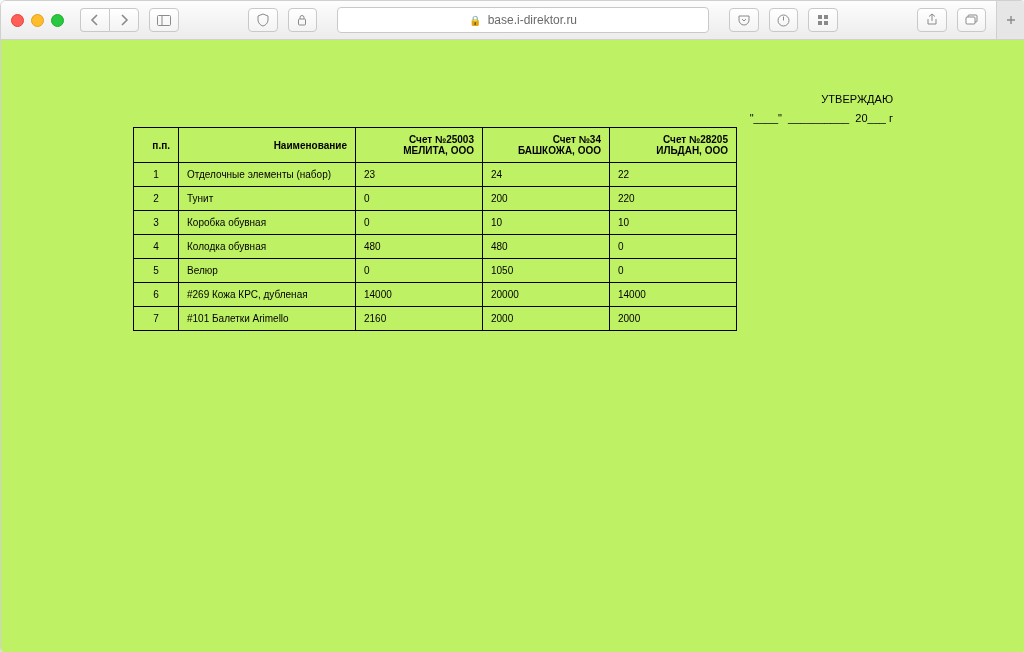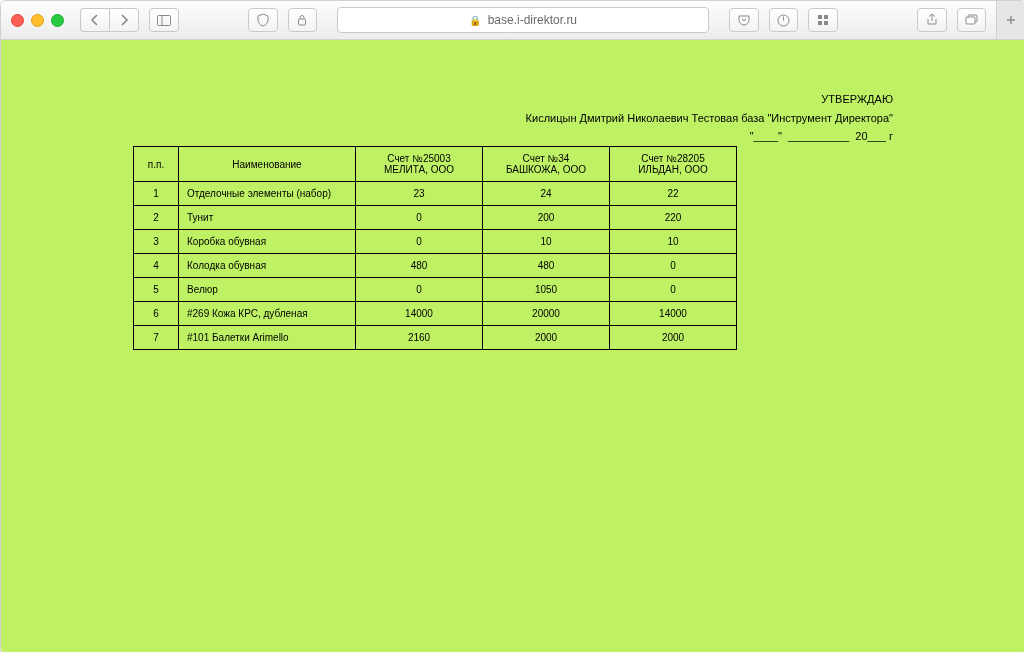--- a/index.html
+++ b/index.html
@@ -22,24 +22,24 @@
   .lock{font-size:10px;}
   .newtab{width:28px;height:38px;background:#e6e6e6;border-left:1px solid #d0d0d0;display:flex;align-items:center;justify-content:center;color:#8a8a8a;margin:-0px -10px -0px 0;}
   
   .page{flex:1;overflow:auto;background:#bef264;}
   .doc{width:760px;margin:0 auto;padding:50px 0 40px 0;font-size:11px;color:#000;}
   .approve{text-align:right;line-height:1.7;font-size:11px;}
   .approve-line{white-space:pre;}
   .doctitle{text-align:center;font-weight:700;font-size:15px;margin:20px 0 18px 0;}
   table.data{border-collapse:collapse;margin:0;font-size:10px;}
   table.data th,table.data td{border:1px solid #000;padding:6px 8px;}
-  table.data th{text-align:center;font-weight:400;}
+  table.data th{text-align:right;font-weight:700;}
   .col-n{width:28px;text-align:center;}
   .col-name{width:160px;text-align:left;margin-top:40px;}
-  .col-v{width:110px;text-align:center;}
+  .col-v{width:110px;text-align:left;}
   svg{display:block;}
 </style>
 </head>
 <body>
 
 <div class="window">
 
   <div class="titlebar">
     <div class="traffic">
       <span class="tl-red"></span>
@@ -128,21 +128,20 @@
           <path d="M6 2 v8 M2 6 h8" stroke="#8a8a8a" stroke-width="1.4"></path>
         </svg>
     </div>
   </div>
 
   <div class="page">
     <div class="doc">
 
       <div class="approve">
         <div>УТВЕРЖДАЮ</div>
-        <div>Кислицын Дмитрий Николаевич  Тестовая база "Инструмент Директора"</div>
         <div class="approve-line">"____"  __________  20___ г</div>
       </div>
 
 
       <table class="data">
         <thead>
           <tr>
             <th class="col-n">п.п.</th>
             <th class="col-name">Наименование</th>
             <th class="col-v">

